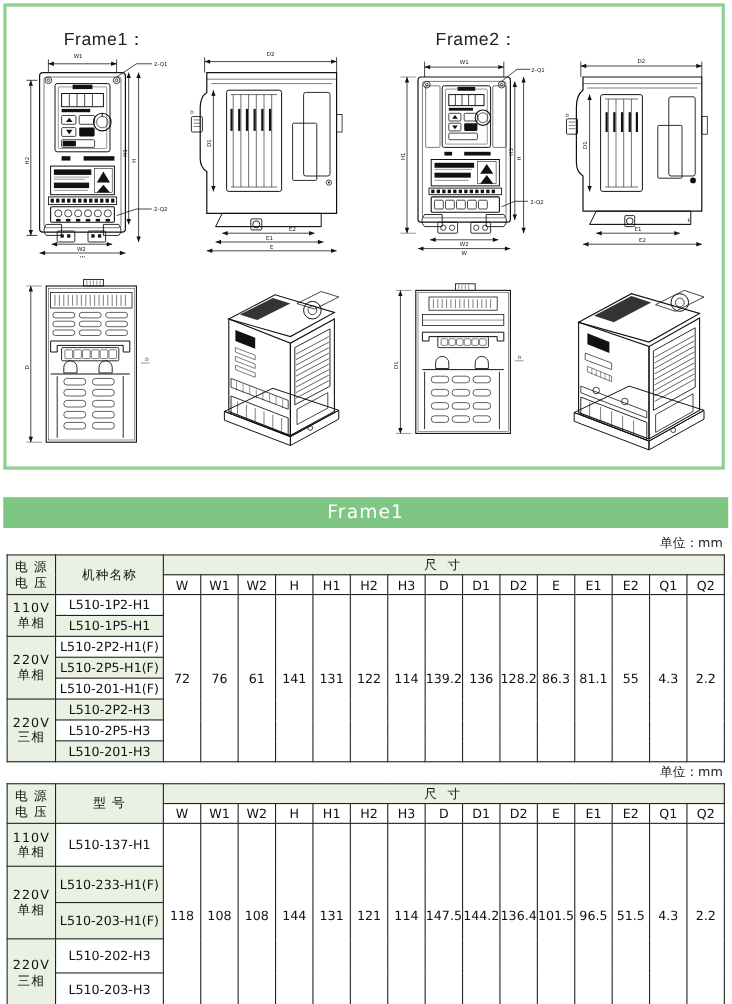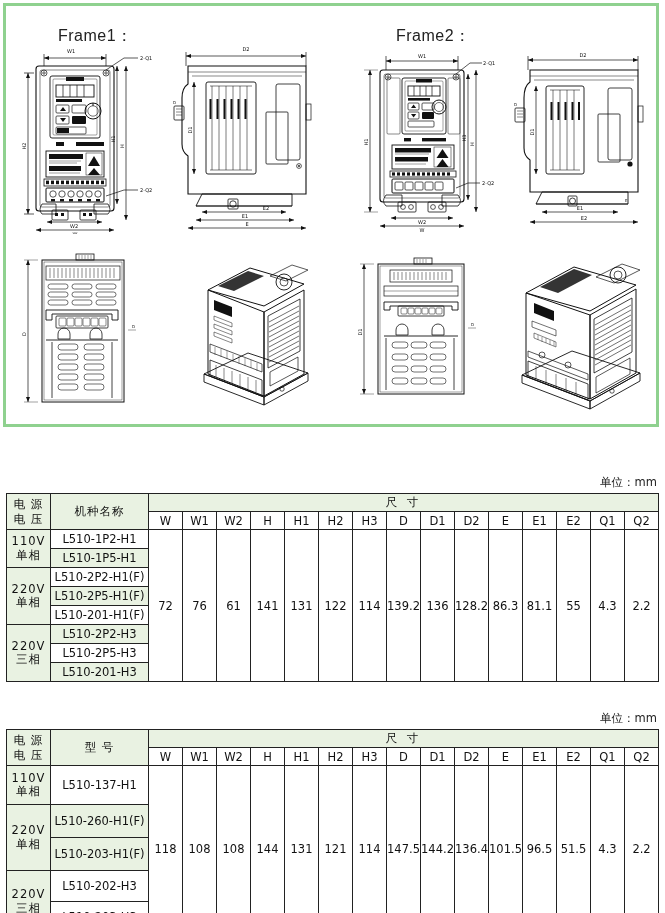--- a/index.html
+++ b/index.html
@@ -33,21 +33,20 @@
     margin:0 3px;height:28px;background:#80C683;
     display:flex;align-items:center;justify-content:center;
   }
   .banner span{
     color:#fff;font-size:17px;letter-spacing:1px;
     font-family:"DejaVu Sans",sans-serif;
   }
   .unit-line{
     text-align:right;padding:6px 8px 3px 0;font-size:11.5px;color:#222;
     font-family:"DejaVu Sans",sans-serif;
-    margin-top:17px;
   }
 
   table.spec{
     border-collapse:collapse;margin:0 6px;width:653px;
     table-layout:fixed;background:#fff;
   }
   table.spec td,table.spec th{
     border:1px solid #222;text-align:center;vertical-align:middle;
     font-size:11.5px;font-weight:normal;padding:0;
     font-family:"DejaVu Sans",sans-serif;color:#111;
@@ -784,20 +783,23 @@
         <path d="M26 124 l68 26 l50 -28 l-68 -22 z" stroke-width="0.9"></path>
         <path d="M26 124 v8 l68 26 v-8 z" stroke-width="0.9"></path>
         <path d="M94 150 v8 l50 -28 v-8 z" stroke-width="0.9"></path>
         <circle cx="116" cy="140" r="2.2" stroke-width="0.7"></circle>
       </g>
     </svg>
   </div>
 </div>
 
 <div class="section" id="sec1">
+  <div class="banner">
+    <span>Frame1</span>
+  </div>
   <div class="unit-line">单位：mm</div>
   <table class="spec">
     <colgroup>
       <col style="width:44px">
         <col style="width:98px">
       <col span="15" style="width:34px">
     </colgroup>
     <tbody>
       <tr>
         <td class="hdr-green cjk" rowspan="2">
@@ -938,21 +940,21 @@
         <td class="val-cell" rowspan="5">51.5</td>
         <td class="val-cell" rowspan="5">4.3</td>
         <td class="val-cell" rowspan="5">2.2</td>
       </tr>
 
       <tr>
         <td class="volt-cell cjk" rowspan="2">
           <div>220V</div>
           <div>单相</div>
         </td>
-        <td class="model-cell model-shade" style="height:32px">L510-260-H1(F)</td>
+        <td class="model-cell model-shade" style="height:32px">L510-233-H1(F)</td>
       </tr>
       <tr>
         <td class="model-cell model-shade" style="height:32px">L510-203-H1(F)</td>
       </tr>
 
       <tr>
         <td class="volt-cell cjk" rowspan="2">
           <div>220V</div>
           <div>三相</div>
         </td>

